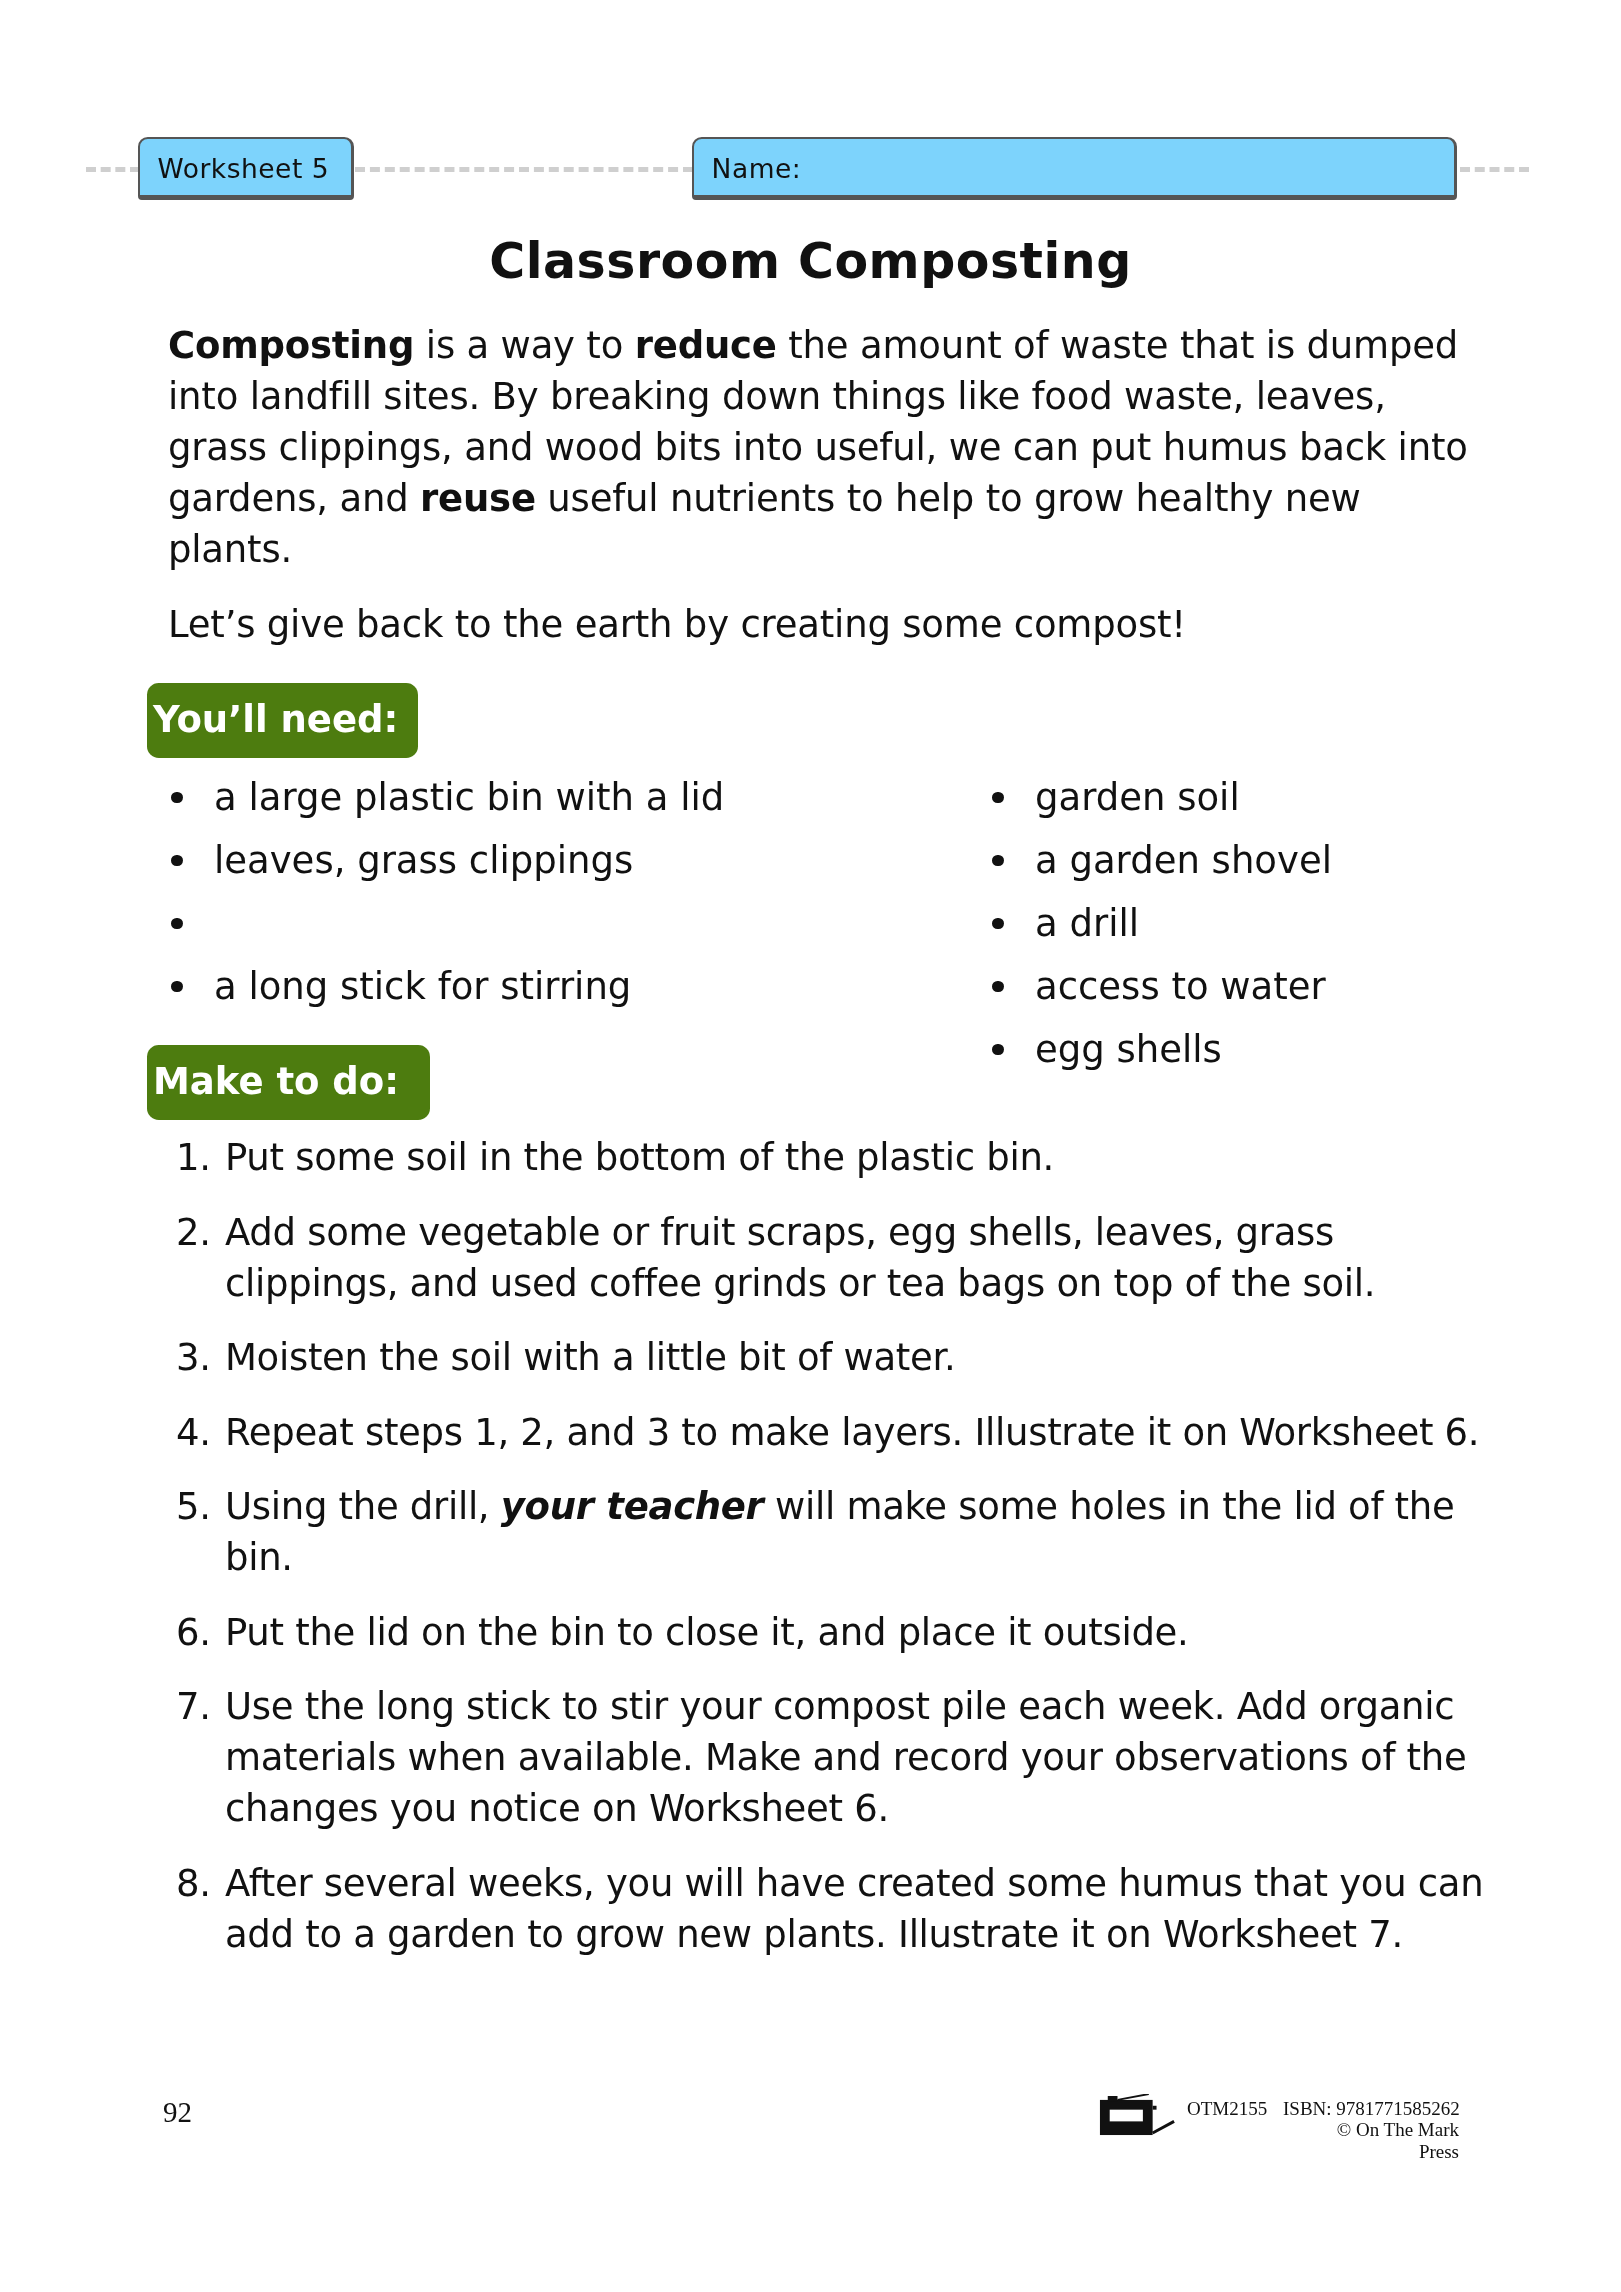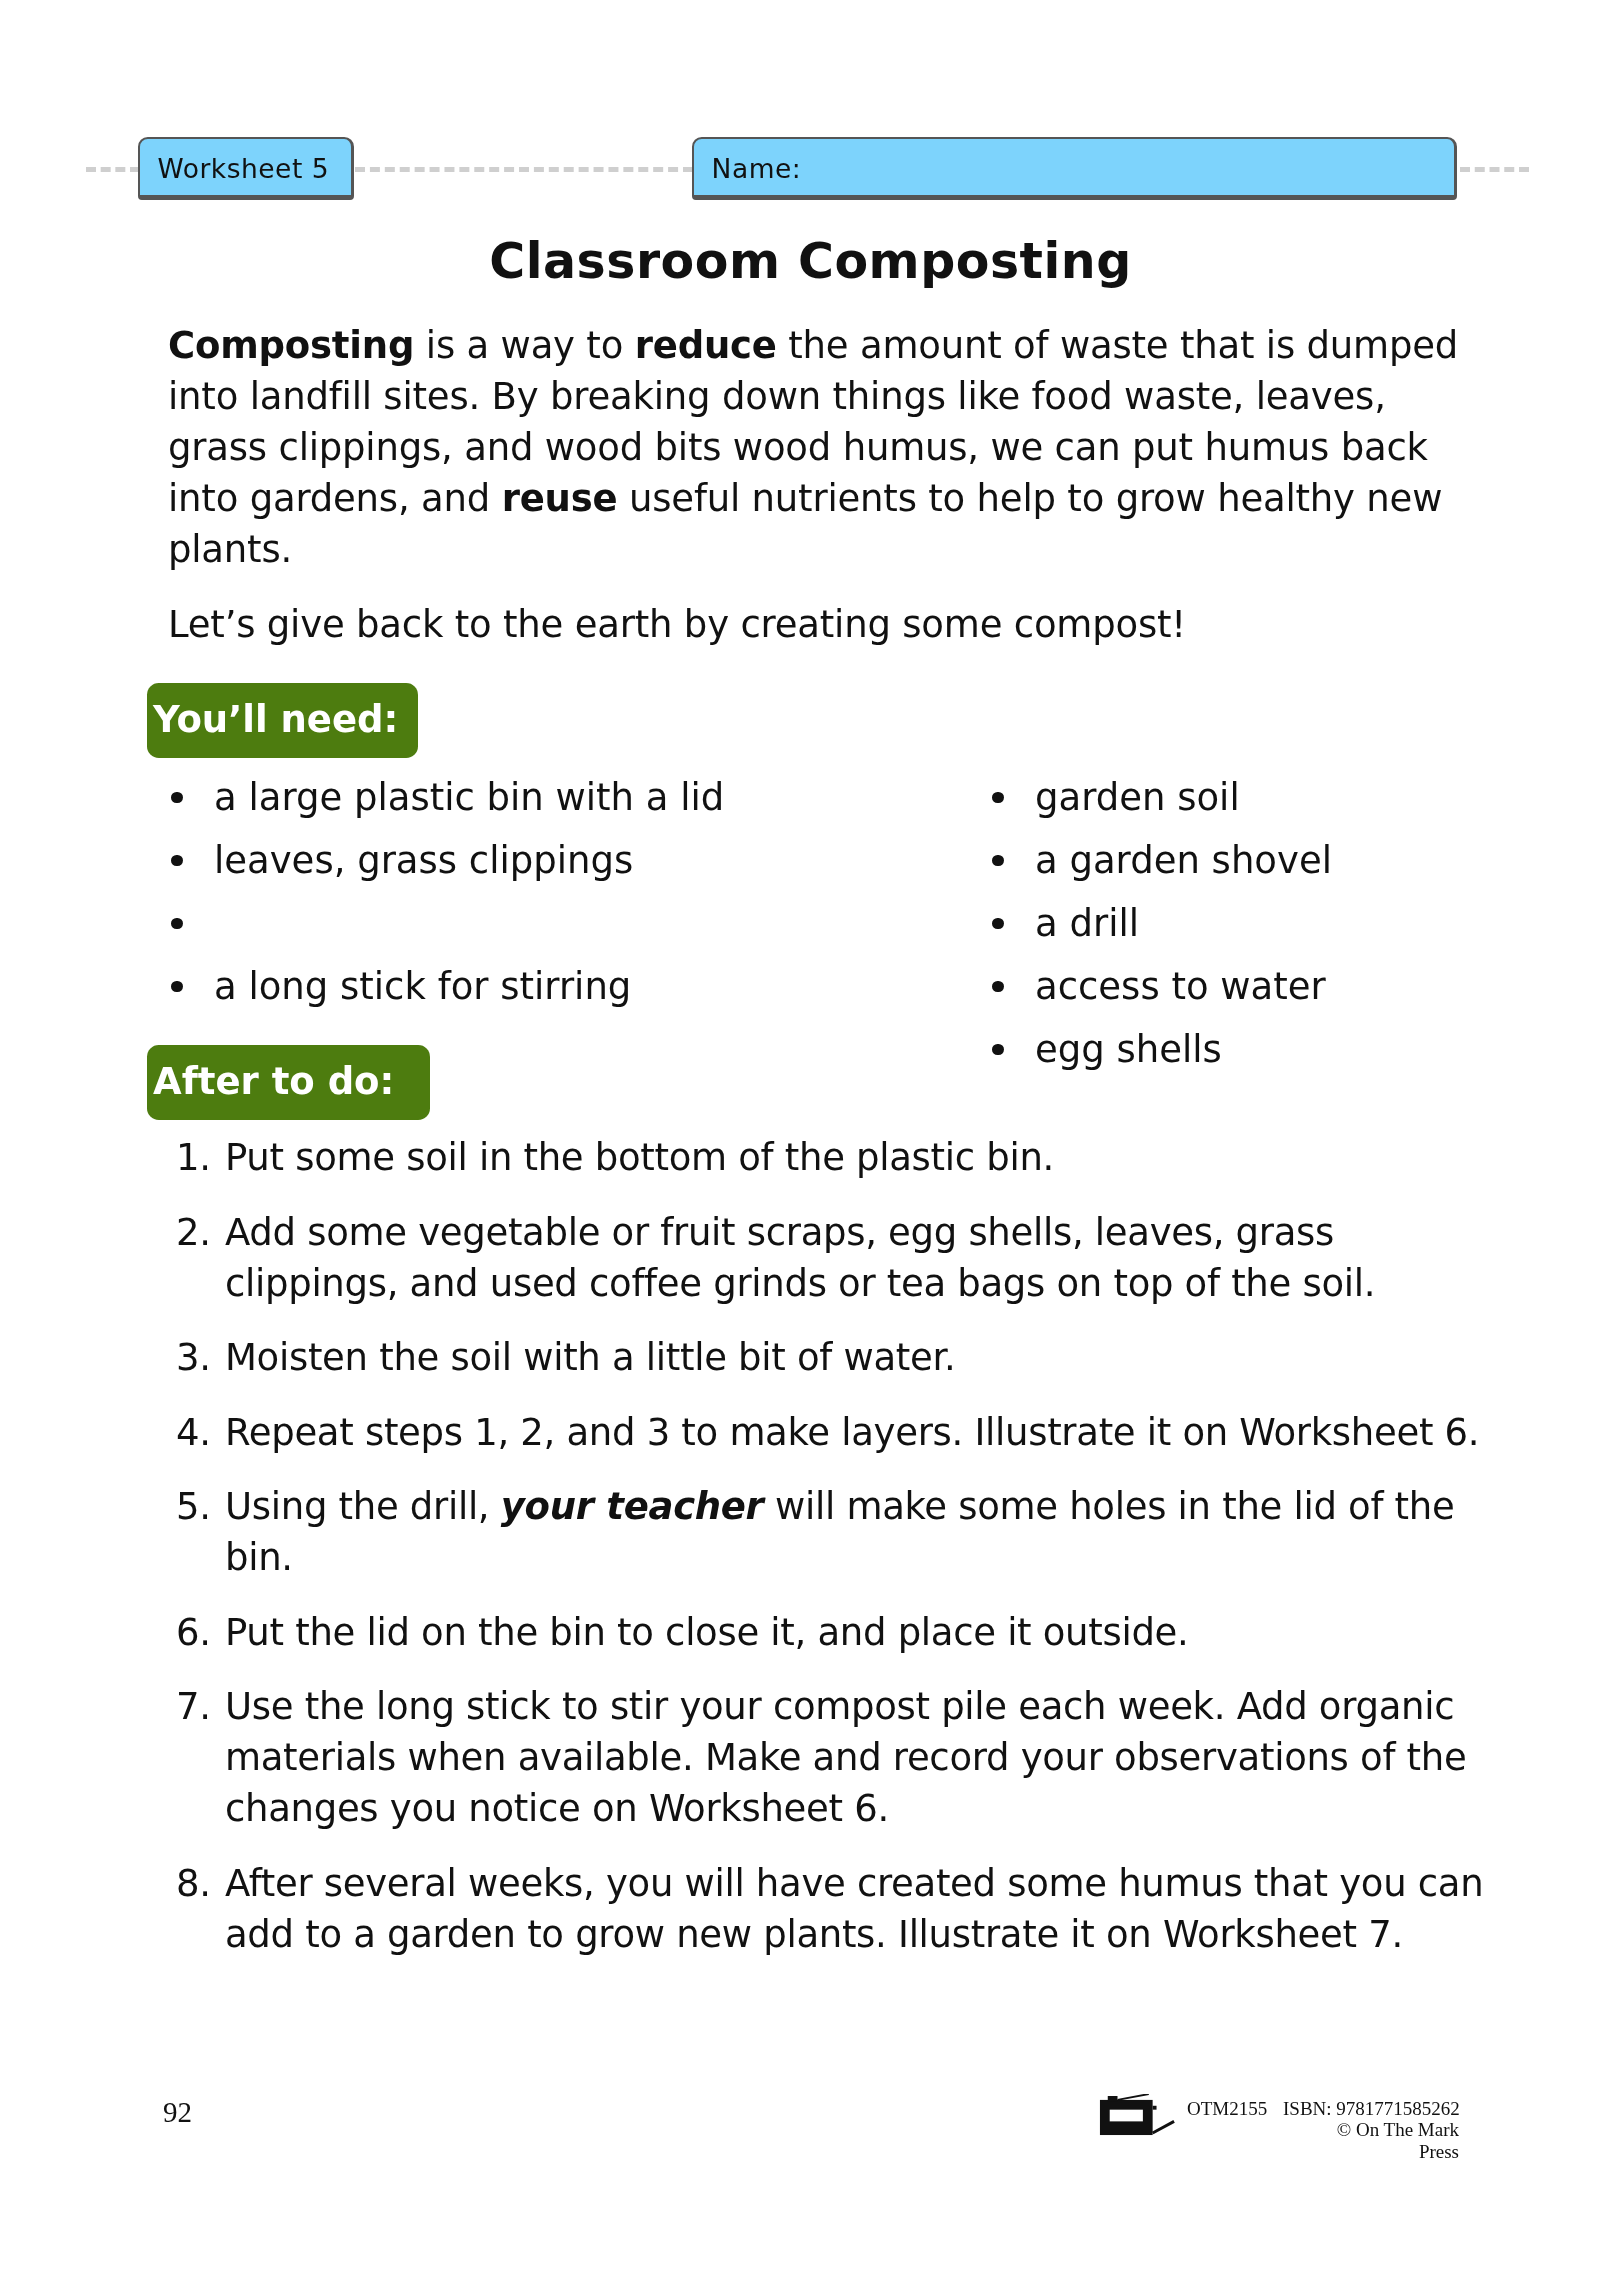--- a/index.html
+++ b/index.html
@@ -31,42 +31,42 @@
 </div>
 <div class="dashline" style="left:355px; width:338px;"></div>
 <div class="hbox" style="left:692px; top:137px; width:765px; height:63px;">
   <span>Name:</span>
 </div>
 <div class="dashline" style="left:1460px; width:69px;"></div>
 
 <div class="title">Classroom Composting</div>
 
 <div class="para" style="top:320px;">
-  <b>Composting</b><span> is a way to </span><b>reduce</b><span> the amount of waste that is dumped into landfill sites. By breaking down things like food waste, leaves, grass clippings, and wood bits wood humus, we can put humus back into gardens, and </span><b>reuse</b><span> useful nutrients to help to grow healthy new plants.</span>
+  <b>Composting</b><span> is a way to </span><b>reduce</b><span> the amount of waste that is dumped into landfill sites. By breaking down things like food waste, leaves, grass clippings, and wood bits into useful, we can put humus back into gardens, and </span><b>reuse</b><span> useful nutrients to help to grow healthy new plants.</span>
 </div>
 <div class="para" style="top:599px;">Let’s give back to the earth by creating some compost!</div>
 
 <div class="redtag" style="left:147px; top:683px; width:271px; height:75px;">You’ll need:</div>
 
 <ul class="blist" style="left:167px; top:766px; width:745px;">
   <li><span class="dot"></span><span>a large plastic bin with a lid</span></li>
   <li><span class="dot"></span><span>leaves, grass clippings</span></li>
   <li><span class="dot"></span></li>
   <li><span class="dot"></span><span>a long stick for stirring</span></li>
 </ul>
 
 <ul class="blist" style="left:988px; top:766px; width:490px;">
   <li><span class="dot"></span><span>garden soil</span></li>
   <li><span class="dot"></span><span>a garden shovel</span></li>
   <li><span class="dot"></span><span>a drill</span></li>
   <li><span class="dot"></span><span>access to water</span></li>
   <li><span class="dot"></span><span>egg shells</span></li>
 </ul>
 
-<div class="redtag" style="left:147px; top:1045px; width:283px; height:75px;">After to do:</div>
+<div class="redtag" style="left:147px; top:1045px; width:283px; height:75px;">Make to do:</div>
 
 <ol class="steps">
   <li><span class="num">1.</span><span>Put some soil in the bottom of the plastic bin.</span></li>
   <li><span class="num">2.</span><span>Add some vegetable or fruit scraps, egg shells, leaves, grass clippings, and used coffee grinds or tea bags on top of the soil.</span></li>
   <li><span class="num">3.</span><span>Moisten the soil with a little bit of water.</span></li>
   <li><span class="num">4.</span><span>Repeat steps 1, 2, and 3 to make layers. Illustrate it on Worksheet 6.</span></li>
   <li><span class="num">5.</span><span>Using the drill, </span><em>your teacher</em><span> will make some holes in the lid of the bin.</span></li>
   <li><span class="num">6.</span><span>Put the lid on the bin to close it, and place it outside.</span></li>
   <li><span class="num">7.</span><span>Use the long stick to stir your compost pile each week. Add organic materials when available. Make and record your observations of the changes you notice on Worksheet 6.</span></li>
   <li><span class="num">8.</span><span>After several weeks, you will have created some humus that you can add to a garden to grow new plants. Illustrate it on Worksheet 7.</span></li>

